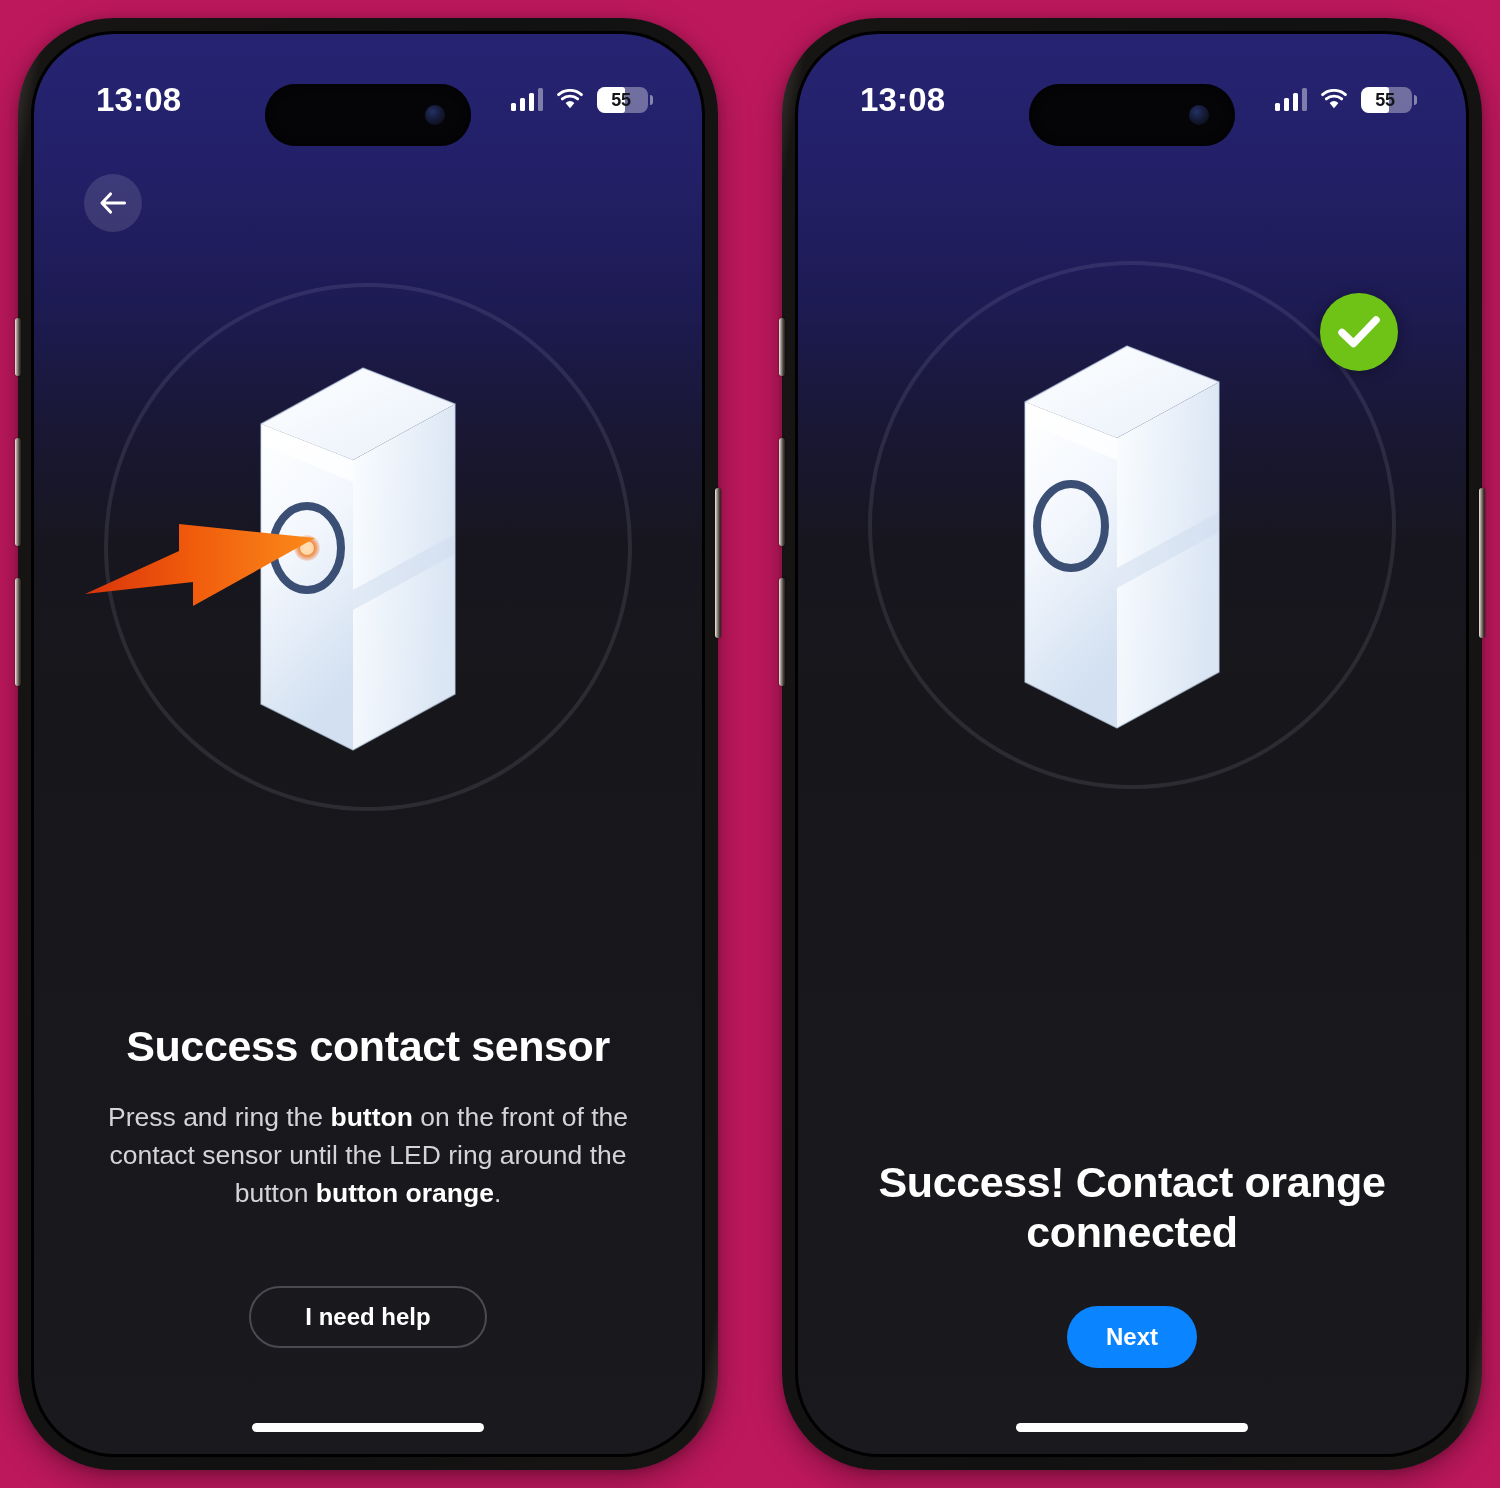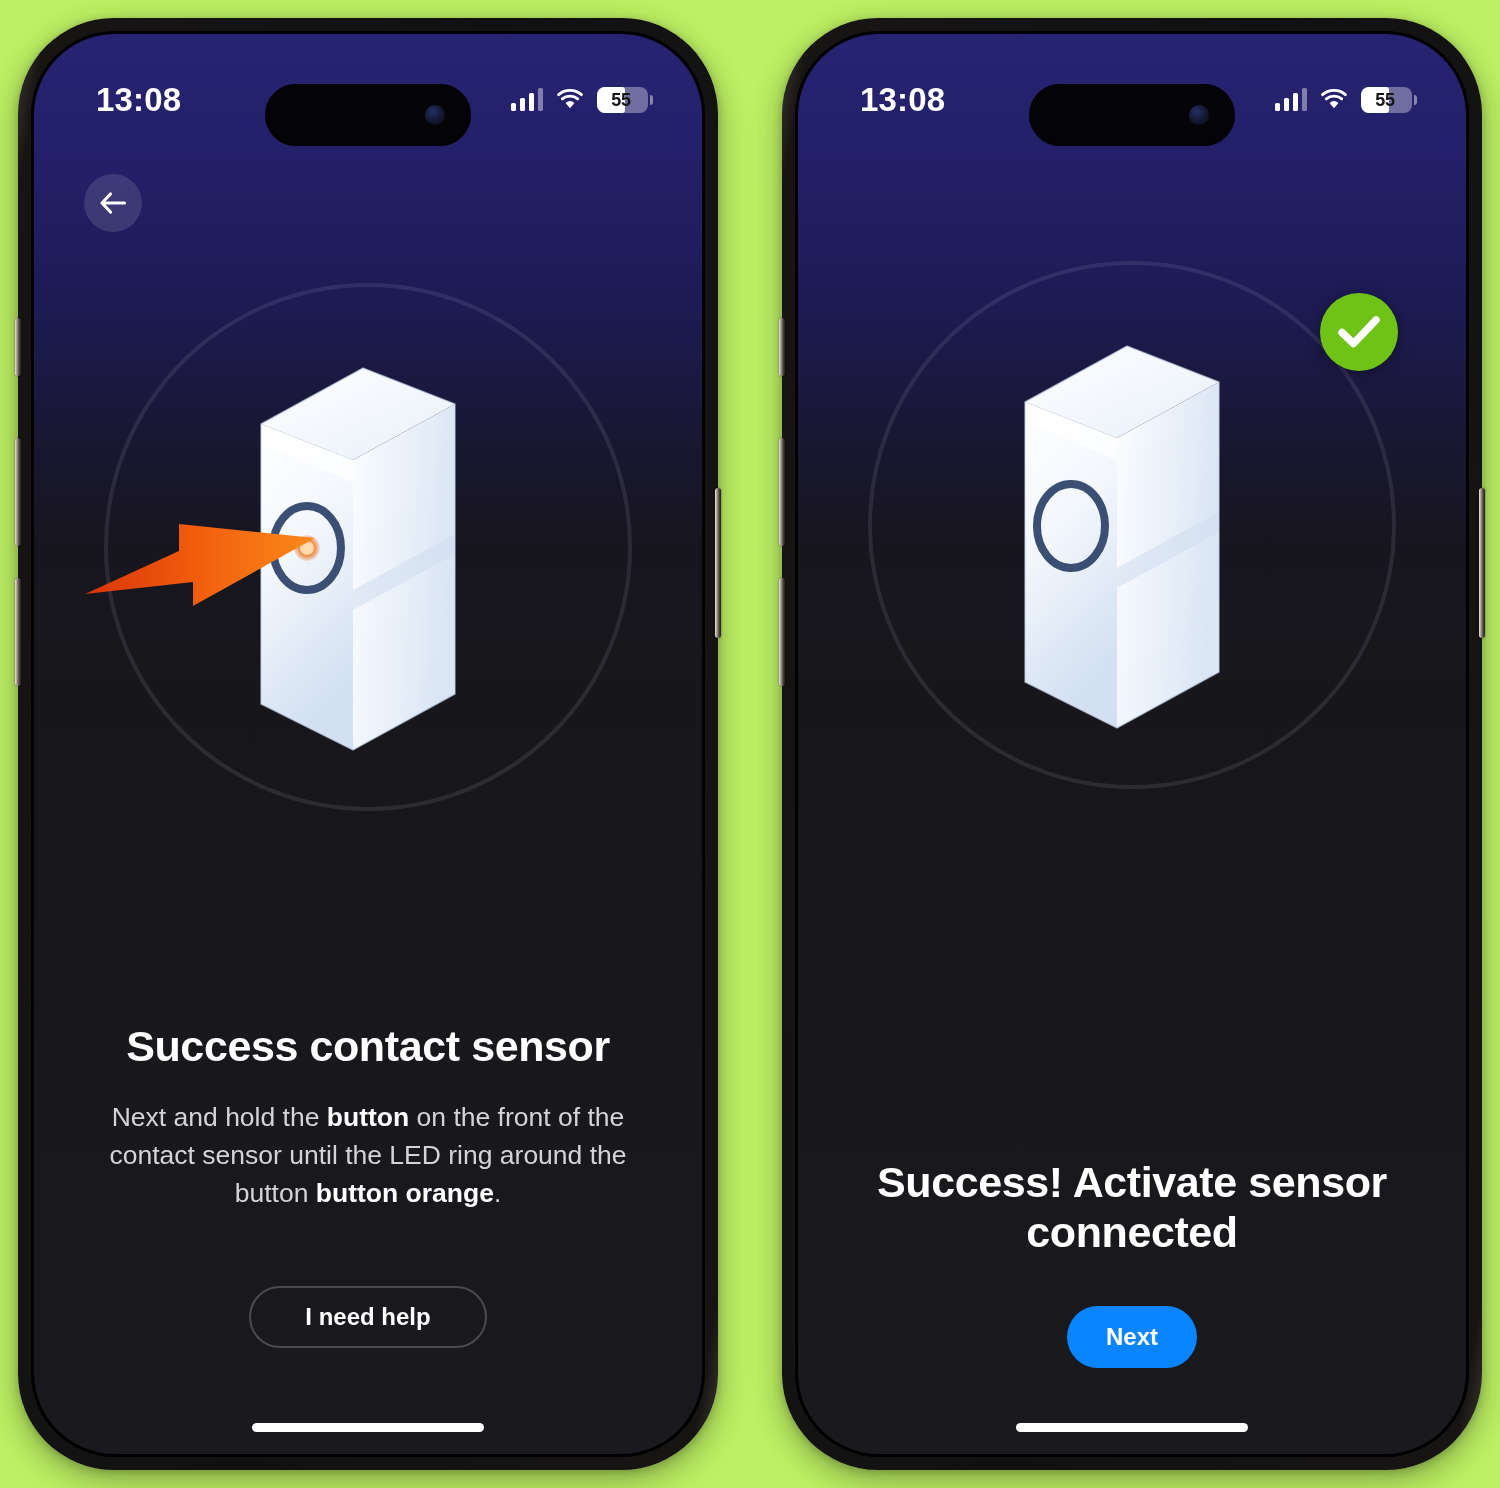--- a/index.html
+++ b/index.html
@@ -6,21 +6,21 @@
   html, body {
     width:1500px; height:1488px;
     background:#ffffff;
     font-family:"Liberation Sans", sans-serif;
     overflow:hidden;
   }
 
   .stage {
     position:relative;
     width:1500px; height:1488px;
-    background:#bef264;
+    background:#be185d;
   }
 
   
   .phone {
     position:absolute;
     top:18px;
     width:700px; height:1452px;
     border-radius:96px;
     background:
       linear-gradient(100deg,
@@ -346,21 +346,21 @@
                   <path d="M-118 268 L-24 225 L-24 198 L112 212 L-10 280 L-10 256 Z" transform="translate(0,-6)" fill="url(#arrowg)"></path>
                 </g>
               </svg>
             </div>
           </div>
         </div>
 
         <div class="content">
           <div class="title">Success contact sensor</div>
           <div class="subtitle">
-            <span>Next and hold the </span><b>button</b><span> on the front of the contact sensor until the LED ring around the button </span><b>button orange</b><span>.</span>
+            <span>Press and ring the </span><b>button</b><span> on the front of the contact sensor until the LED ring around the button </span><b>button orange</b><span>.</span>
           </div>
         </div>
 
         <div class="actions">
           <div class="btn btn-secondary">I need help</div>
         </div>
 
         <div class="home-ind"></div>
       </div>
     </div>
@@ -435,21 +435,21 @@
             </div>
             <div class="check-badge">
               <svg width="44" height="36" viewBox="0 0 44 36">
                 <path d="M5 18.5 L16.5 29.5 L39 6" stroke="#ffffff" stroke-width="7.5" fill="none" stroke-linecap="round" stroke-linejoin="round"></path>
               </svg>
             </div>
           </div>
         </div>
 
         <div class="content">
-          <div class="title">Success! Activate sensor connected</div>
+          <div class="title">Success! Contact orange connected</div>
         </div>
 
         <div class="actions">
           <div class="btn btn-primary wide">Next</div>
         </div>
 
         <div class="home-ind"></div>
       </div>
     </div>
   </div>

